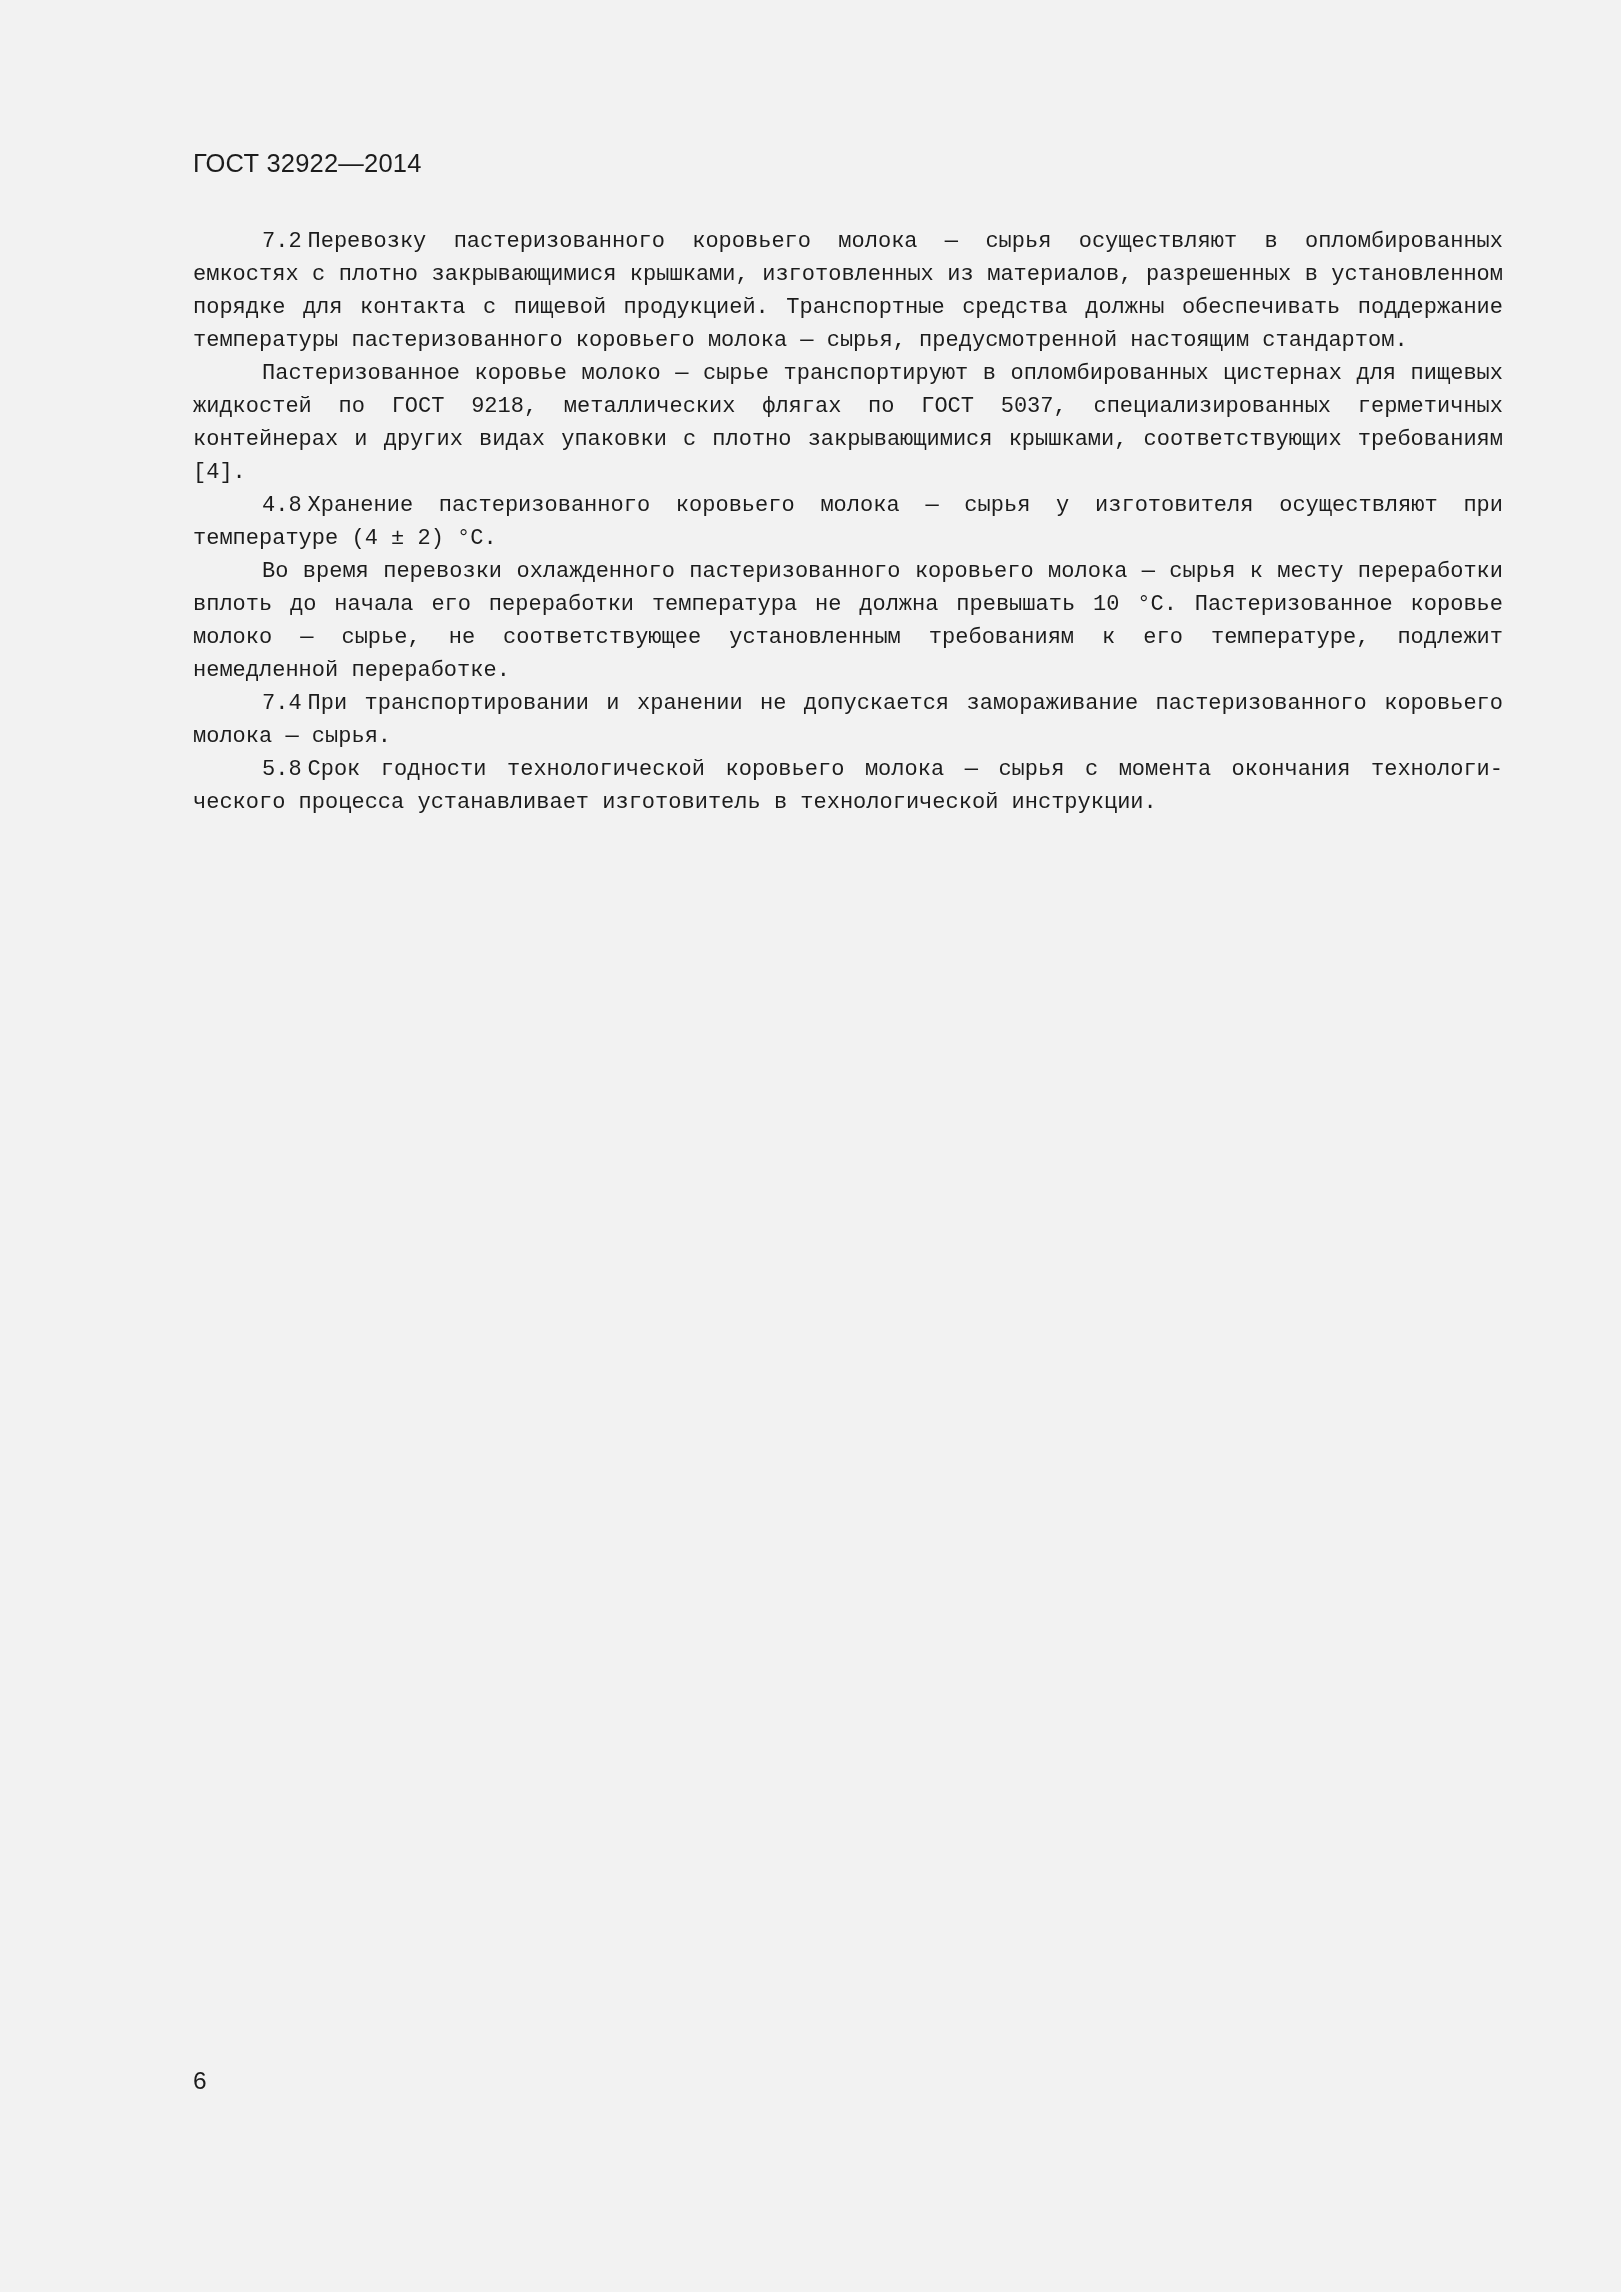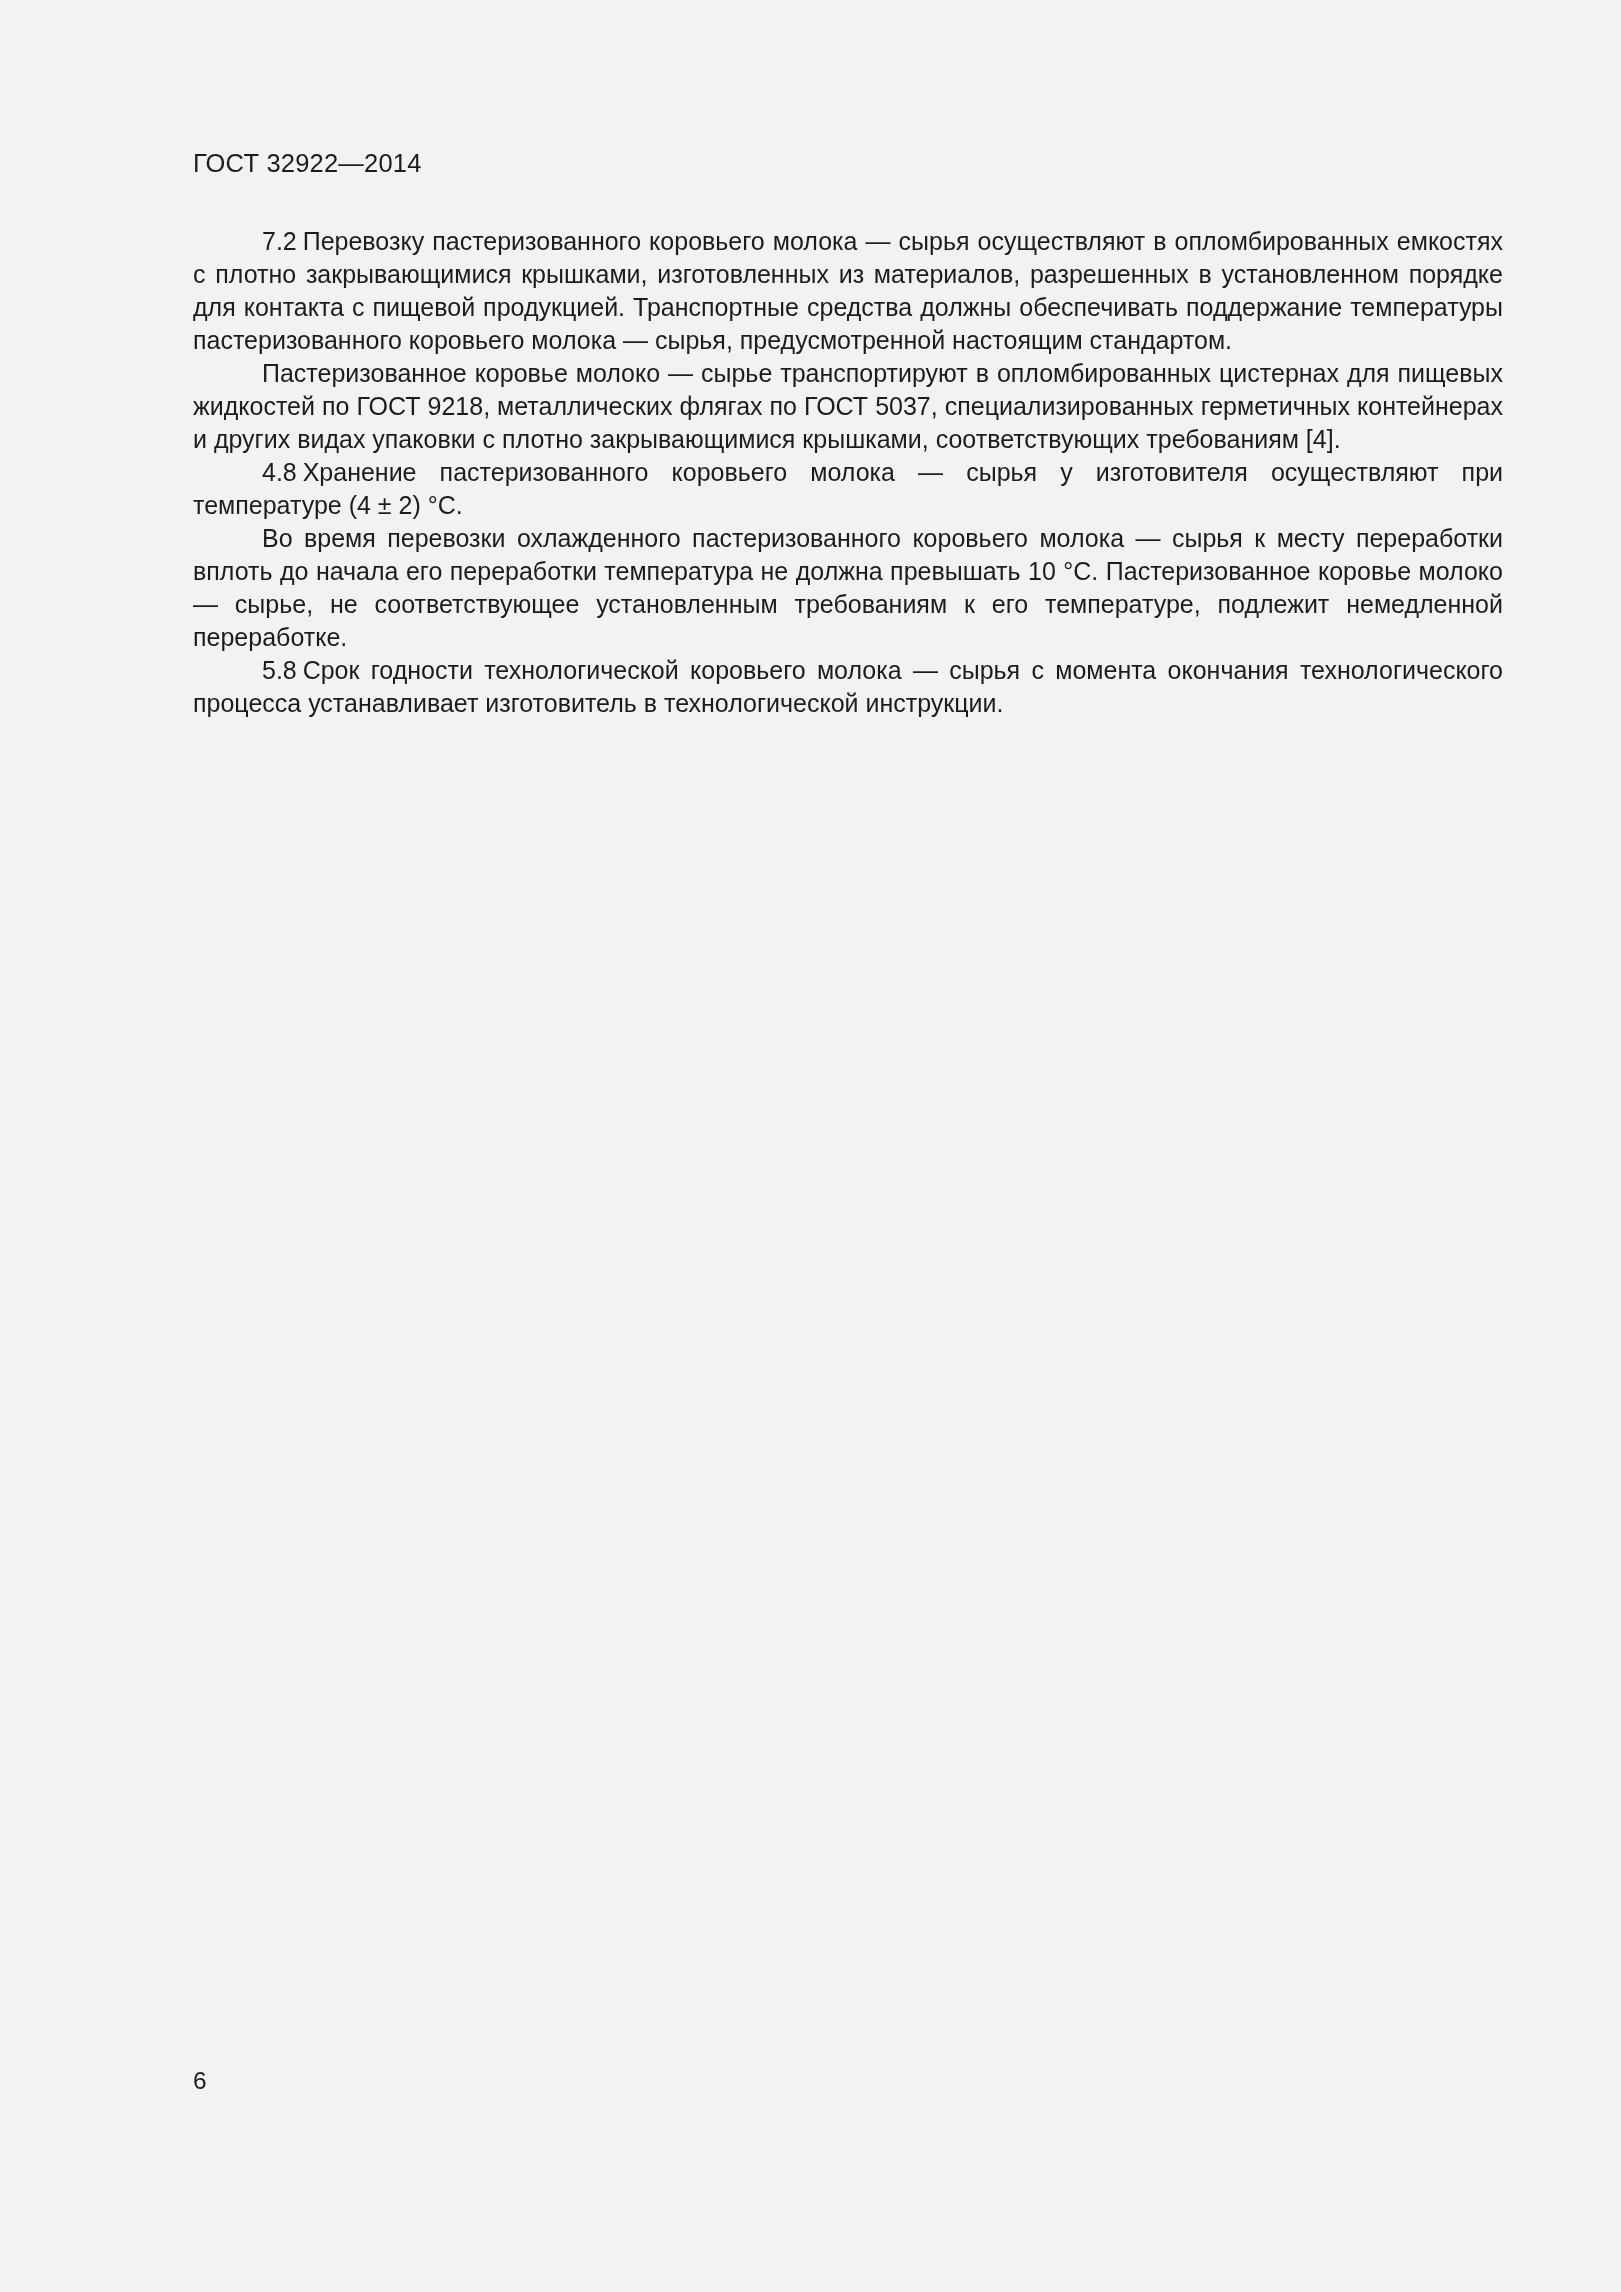--- a/index.html
+++ b/index.html
@@ -23,22 +23,23 @@
     font-weight: normal;
     line-height: 31px;
     letter-spacing: 0.2px;
     white-space: nowrap;
   }
   .body-text {
     position: absolute;
     left: 193px;
     top: 225px;
     width: 1310px;
-    font-size: 25px;
+    font-size: 22px;
     line-height: 33px;
+    font-family: Liberation Mono, monospace;
   }
   .para {
     margin: 0;
     text-indent: 69px;
     text-align: justify;
     text-align-last: left;
     hyphens: manual;
   }
   .para .num {
     margin-right: 5.9px;
@@ -54,17 +55,18 @@
 </head>
 <body>
 
 <div class="page-header">ГОСТ 32922—2014</div>
 
 <div class="body-text">
   <p class="para"><span class="num">7.2</span><span>Перевозку пастеризованного коровьего молока — сырья осуществляют в опломбированных емкостях с плотно закрывающимися крышками, изготовленных из материалов, разрешенных в уста­новленном порядке для контакта с пищевой продукцией. Транспортные средства должны обеспечивать поддержание температуры пастеризованного коровьего молока — сырья, предусмотренной настоящим стандартом.</span></p>
   <p class="para"><span>Пастеризованное коровье молоко — сырье транспортируют в опломбированных цистернах для пищевых жидкостей по ГОСТ 9218, металлических флягах по ГОСТ 5037, специализированных герме­тичных контейнерах и других видах упаковки с плотно закрывающимися крышками, соответствующих требованиям [4].</span></p>
   <p class="para"><span class="num">4.8</span><span>Хранение пастеризованного коровьего молока — сырья у изготовителя осуществляют при температуре (4 ± 2) °С.</span></p>
   <p class="para"><span>Во время перевозки охлажденного пастеризованного коровьего молока — сырья к месту пере­работки вплоть до начала его переработки температура не должна превышать 10 °С. Пастеризованное коровье молоко — сырье, не соответствующее установленным требованиям к его температуре, подле­жит немедленной переработке.</span></p>
+  <p class="para"><span class="num">7.4</span><span>При транспортировании и хранении не допускается замораживание пастеризованного коро­вьего молока — сырья.</span></p>
   <p class="para"><span class="num">5.8</span><span>Срок годности технологической коровьего молока — сырья с момента окончания технологи­ческого процесса устанавливает изготовитель в технологической инструкции.</span></p>
 </div>
 
 <div class="page-number">6</div>
 
 
 </body></html>

